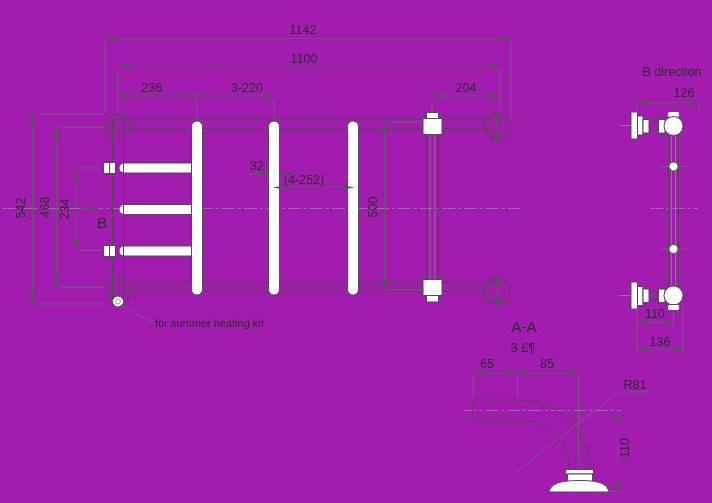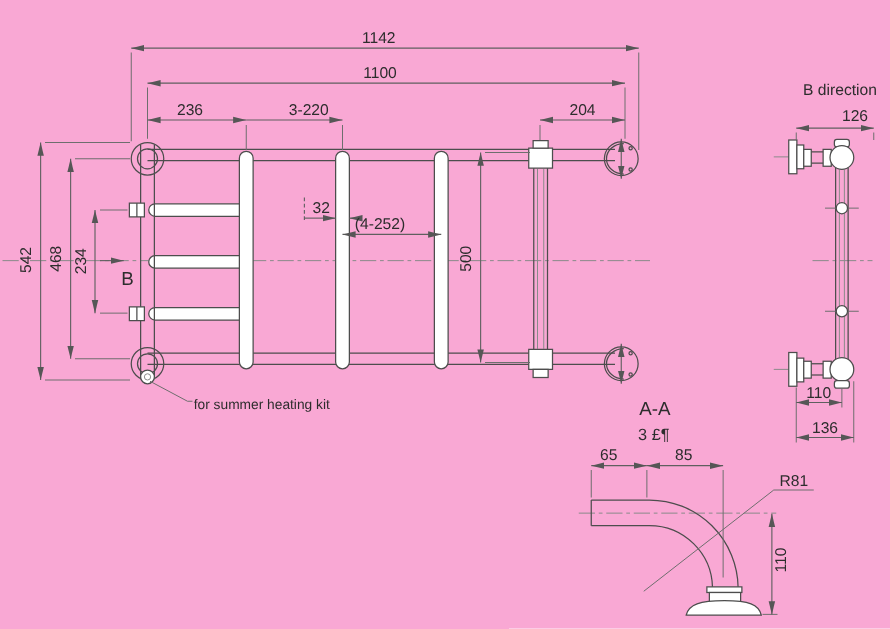--- a/index.html
+++ b/index.html
@@ -1,16 +1,16 @@
 <!DOCTYPE html>
 <html><head>
 <meta charset="utf-8">
 <style>
   html,body{margin:0;padding:0;background:#ffffff;width:712px;height:503px;overflow:hidden;}
-  #stage{position:relative;width:712px;height:503px;background:#f9a8d4;font-family:"Liberation Sans",sans-serif;}
+  #stage{position:relative;width:712px;height:503px;background:#a21caf;font-family:"Liberation Sans",sans-serif;}
   svg{display:block;}
   
   .g   {stroke:#4d4d4d;stroke-width:1;fill:none;}
   .gf  {stroke:#4d4d4d;stroke-width:1;fill:#ffffff;}
   .inr {stroke:#8a8a8a;stroke-width:0.8;fill:none;}
   
   .dim {stroke:#5f5f5f;stroke-width:0.9;fill:none;}
   .ext {stroke:#6e6e6e;stroke-width:0.8;fill:none;}
   .cl  {stroke:#8a8a8a;stroke-width:0.8;fill:none;stroke-dasharray:13 3 3 3;}
   .dsh {stroke:#5f5f5f;stroke-width:0.9;fill:none;stroke-dasharray:3 2;}

